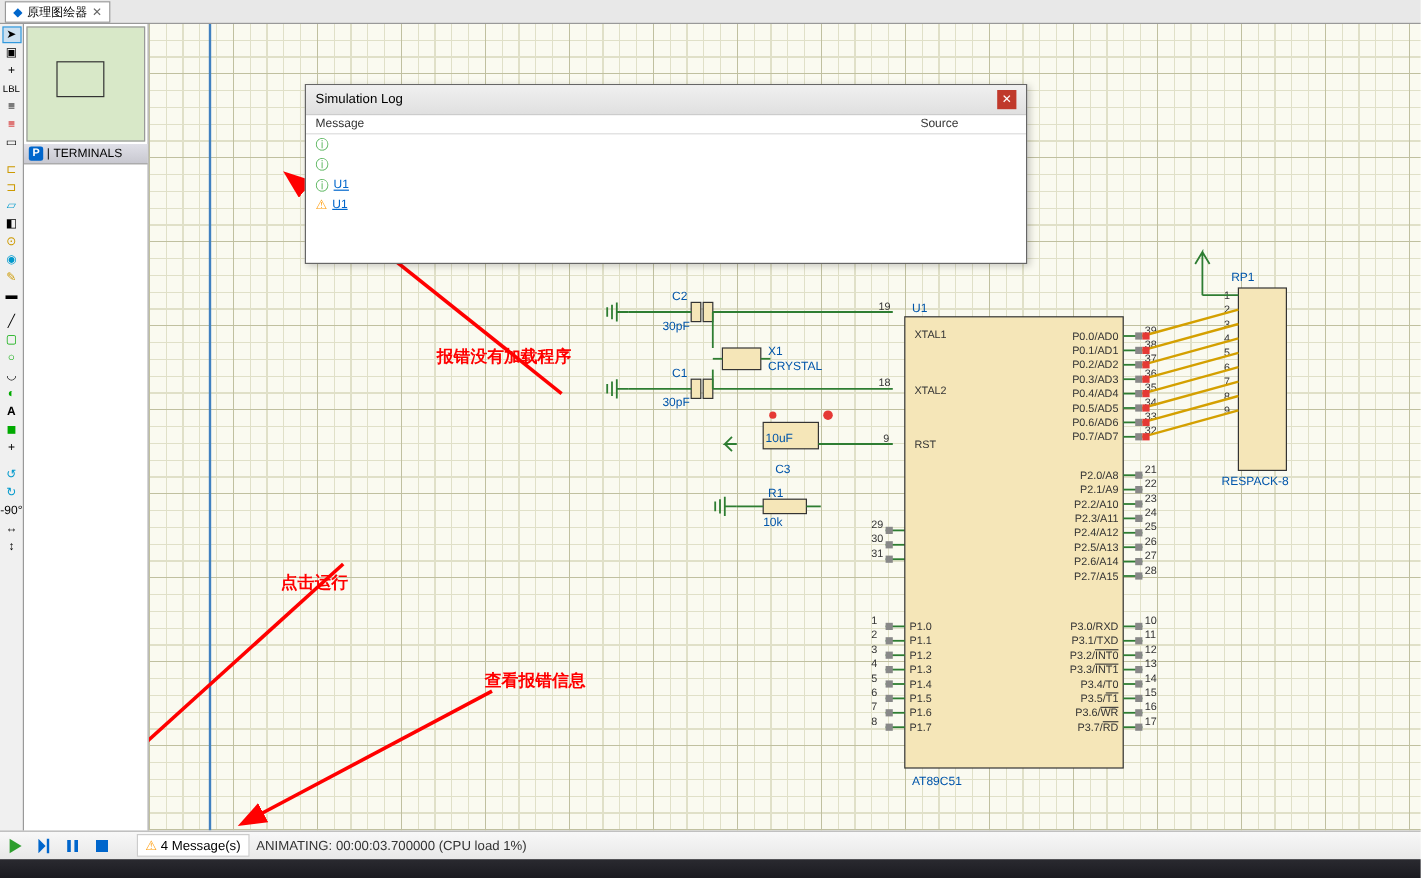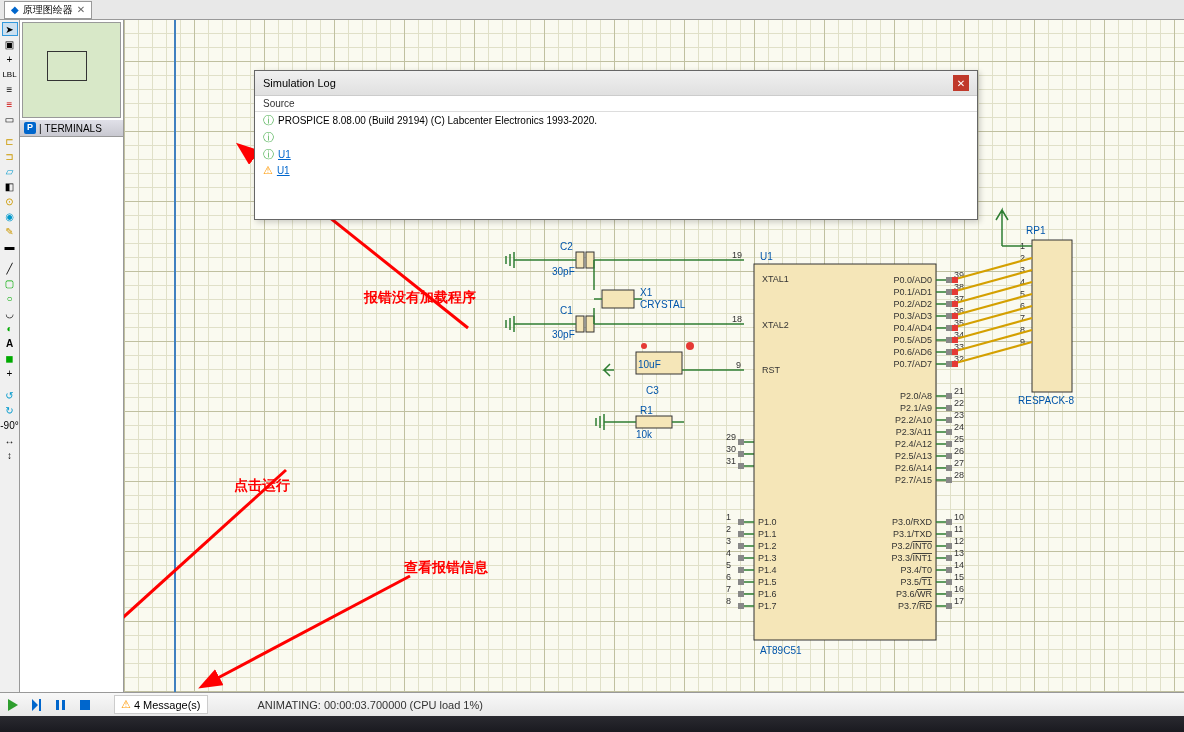--- a/index.html
+++ b/index.html
@@ -18,21 +18,21 @@
 .preview-chip { position: absolute; left: 24px; top: 28px; width: 40px; height: 30px; border: 1px solid #333; }
 .term-header { background: linear-gradient(#e0e0e8,#c8c8d0); padding: 2px 4px; font-size: 10px; border-bottom: 1px solid #999; display: flex; align-items: center; gap: 3px; }
 .term-p { display: inline-block; width: 12px; height: 12px; background: #0066cc; color: #fff; text-align: center; font-weight: bold; font-size: 9px; border-radius: 2px; }
 .term-list { flex: 1; overflow: auto; }
 .term-item { padding: 1px 4px; font-size: 10px; cursor: pointer; }
 .term-item.sel { background: #0078d7; color: #fff; }
 .canvas { flex: 1; position: relative; overflow: hidden; background: #fafaf0; }
 .grid-bg { position: absolute; inset: 0; background-image: repeating-linear-gradient(0deg,#e0e0c8 0,#e0e0c8 1px,transparent 1px,transparent 14px),repeating-linear-gradient(90deg,#e0e0c8 0,#e0e0c8 1px,transparent 1px,transparent 14px); }
 .grid-bold { position: absolute; inset: 0; background-image: repeating-linear-gradient(0deg,#c0c0a0 0,#c0c0a0 1px,transparent 1px,transparent 70px),repeating-linear-gradient(90deg,#c0c0a0 0,#c0c0a0 1px,transparent 1px,transparent 70px); }
 .blue-edge { position: absolute; left: 50px; top: 0; bottom: 0; width: 2px; background: #4080c0; }
-.sim-log { position: absolute; left: 130px; top: 50px; width: 724px; height: 150px; background: #fff; border: 1px solid #666; box-shadow: 2px 2px 6px rgba(0,0,0,0.2); z-index: 20; }
+.sim-log { position: absolute; left: 130px; top: 50px; width: 602px; height: 150px; background: #fff; border: 1px solid #666; box-shadow: 2px 2px 6px rgba(0,0,0,0.2); z-index: 20; }
 .sim-log-title { background: linear-gradient(#f0f0f0,#e0e0e0); padding: 4px 8px; font-size: 11px; display: flex; justify-content: space-between; align-items: center; border-bottom: 1px solid #ccc; }
 .sim-close { width: 16px; height: 16px; background: #c0392b; color: #fff; display: flex; align-items: center; justify-content: center; font-size: 10px; cursor: pointer; }
 .sim-headers { display: flex; font-size: 10px; padding: 2px 8px; border-bottom: 1px solid #ddd; color: #333; }
 .sim-col-msg { flex: 1; }
 .sim-col-src { width: 80px; }
 .sim-rows { padding: 0 8px; font-size: 10px; }
 .sim-row { display: flex; align-items: center; gap: 4px; padding: 1px 0; }
 .sim-row .msg { flex: 1; }
 .sim-row .src { width: 80px; color: #0066cc; text-decoration: underline; }
 .ico-info { color: #4caf50; font-size: 11px; }
@@ -41,21 +41,21 @@
 .wire-g { stroke: #2e7d32; stroke-width: 1.5; fill: none; }
 .wire-y { stroke: #d4a000; stroke-width: 2; fill: none; }
 .chip-body { fill: #f5e6b8; stroke: #333; }
 .txt { font-size: 10px; fill: #0055aa; font-family: Arial; }
 .txt-blk { font-size: 9px; fill: #333; font-family: Arial; }
 .txt-red { font-size: 14px; fill: #ff0000; font-weight: bold; }
 .arrow-red { stroke: #ff0000; stroke-width: 3; fill: #ff0000; }
 .status-bar { height: 24px; background: linear-gradient(#f8f8f8,#e8e8e8); border-top: 1px solid #999; display: flex; align-items: center; padding: 0 4px; gap: 6px; font-size: 11px; }
 .play-btn { width: 18px; height: 16px; display: flex; align-items: center; justify-content: center; cursor: pointer; }
 .msg-badge { display: flex; align-items: center; gap: 3px; padding: 2px 6px; border: 1px solid #ccc; background: #fff; }
-.anim-text { color: #333; margin-left: 44px; }
+.anim-text { color: #333; }
 .bottom-strip { height: 16px; background: linear-gradient(#2a2a30,#1a1a20); }
 .dot-red { fill: #e53935; }
 .dot-grey { fill: #888; }
 </style>
 </head>
 <body>
 
 <div class="tab-bar">
   <div class="tab">
     <span class="tab-icon">◆</span>
@@ -368,26 +368,26 @@
       <line class="arrow-red" x1="286" y1="556" x2="90" y2="660" marker-end="url(#ah)"></line>
       <text class="txt-red" x="280" y="552">查看报错信息</text>
     </svg>
 
     <div class="sim-log">
       <div class="sim-log-title">
         <span>Simulation Log</span>
         <span class="sim-close">✕</span>
       </div>
       <div class="sim-headers">
+        <span class="sim-col-msg">Message</span>
         <span class="sim-col-src">Source</span>
       </div>
       <div class="sim-rows" id="sim-rows">
           <div class="sim-row">
             <span class="ico-info">ⓘ</span>
-            <span class="msg">PROSPICE 8.08.00 (Build 29194) (C) Labcenter Electronics 1993-2020.</span>
             <span class="src"></span>
           </div>
           <div class="sim-row">
             <span class="ico-info">ⓘ</span>
             <span class="src"></span>
           </div>
           <div class="sim-row">
             <span class="ico-info">ⓘ</span>
             <span class="src">U1</span>
           </div>

